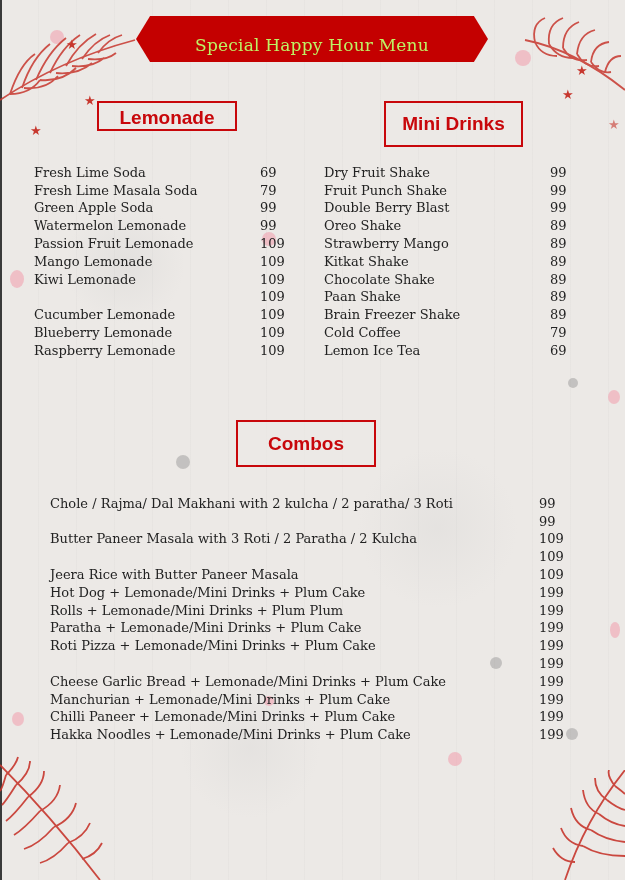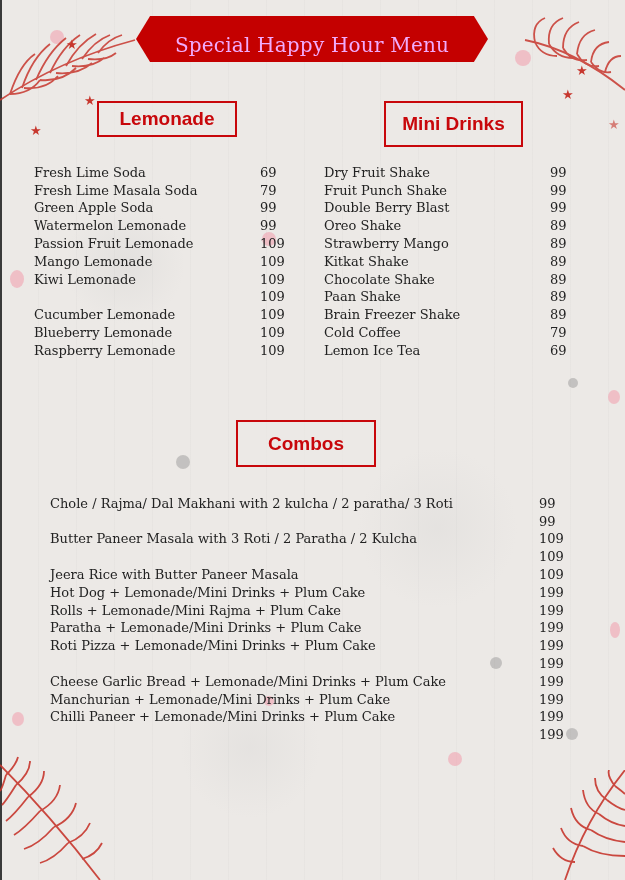--- a/index.html
+++ b/index.html
@@ -24,21 +24,21 @@
 
     .fern { position: absolute; }
 
     .title-banner {
       position: absolute; left: 136px; top: 16px; width: 352px; height: 46px;
       background: #c40000;
       clip-path: polygon(4% 0, 96% 0, 100% 50%, 96% 100%, 4% 100%, 0 50%);
       display: flex; align-items: center; justify-content: center;
     }
     .title-text {
-      color: #f0abfc; font-family: "DejaVu Serif", serif; font-size: 20px; letter-spacing: 0.2px; margin-top: 12px;
+      color: #bef264; font-family: "DejaVu Serif", serif; font-size: 17px; letter-spacing: 0.2px; margin-top: 12px;
     }
 
     .section-box {
       position: absolute; border: 2px solid #c8070b; background: rgba(236,233,230,0.6);
       display: flex; align-items: center; justify-content: center;
     }
     .section-label {
       color: #c8070b; font-family: "Liberation Sans", sans-serif; font-weight: bold; font-size: 19px;
     }
 
@@ -99,21 +99,21 @@
     <path d="M80 0 Q40 50 20 110"></path>
     <path d="M70 16 q-8 -10 -6 -16 M62 30 q-12 -8 -12 -22 M54 44 q-14 -6 -16 -24 M46 60 q-16 -4 -20 -22 M38 76 q-16 -2 -22 -18 M30 92 q-14 0 -22 -14"></path>
     <path d="M70 16 q8 6 10 8 M62 30 q10 8 18 10 M54 44 q12 10 26 12 M46 60 q14 10 34 12 M38 76 q16 10 42 10"></path>
   </g>
 </svg>
 
 <div class="title-banner">
   <span class="title-text">Special Happy Hour Menu</span>
 </div>
 
-<div class="section-box" style="left:97px;top:101px;width:140px;height:36px;">
+<div class="section-box" style="left:97px;top:101px;width:140px;height:30px;align-items:flex-end;">
   <span class="section-label">Lemonade</span>
 </div>
 
 <div class="section-box" style="left:384px;top:101px;width:139px;height:46px;">
   <span class="section-label">Mini Drinks</span>
 </div>
 
 <div class="section-box" style="left:236px;top:420px;width:140px;height:47px;">
   <span class="section-label">Combos</span>
 </div>
@@ -228,21 +228,21 @@
     </div>
   <div class="row" style="position:relative">
       <span class="name">Jeera Rice with Butter Paneer Masala</span>
       <span class="price" style="left:489px">109</span>
     </div>
   <div class="row" style="position:relative">
       <span class="name">Hot Dog + Lemonade/Mini Drinks + Plum Cake</span>
       <span class="price" style="left:489px">199</span>
     </div>
   <div class="row" style="position:relative">
-      <span class="name">Rolls + Lemonade/Mini Rajma + Plum Cake</span>
+      <span class="name">Rolls + Lemonade/Mini Drinks + Plum Plum</span>
       <span class="price" style="left:489px">199</span>
     </div>
   <div class="row" style="position:relative">
       <span class="name">Paratha + Lemonade/Mini Drinks + Plum Cake</span>
       <span class="price" style="left:489px">199</span>
     </div>
   <div class="row" style="position:relative">
       <span class="name">Roti Pizza + Lemonade/Mini Drinks + Plum Cake</span>
       <span class="price" style="left:489px">199</span>
     </div>
@@ -255,15 +255,16 @@
     </div>
   <div class="row" style="position:relative">
       <span class="name">Manchurian + Lemonade/Mini Drinks + Plum Cake</span>
       <span class="price" style="left:489px">199</span>
     </div>
   <div class="row" style="position:relative">
       <span class="name">Chilli Paneer + Lemonade/Mini Drinks + Plum Cake</span>
       <span class="price" style="left:489px">199</span>
     </div>
   <div class="row" style="position:relative">
+      <span class="name">Hakka Noodles + Lemonade/Mini Drinks + Plum Cake</span>
       <span class="price" style="left:489px">199</span>
     </div>
 </div>
 
 </body></html>

